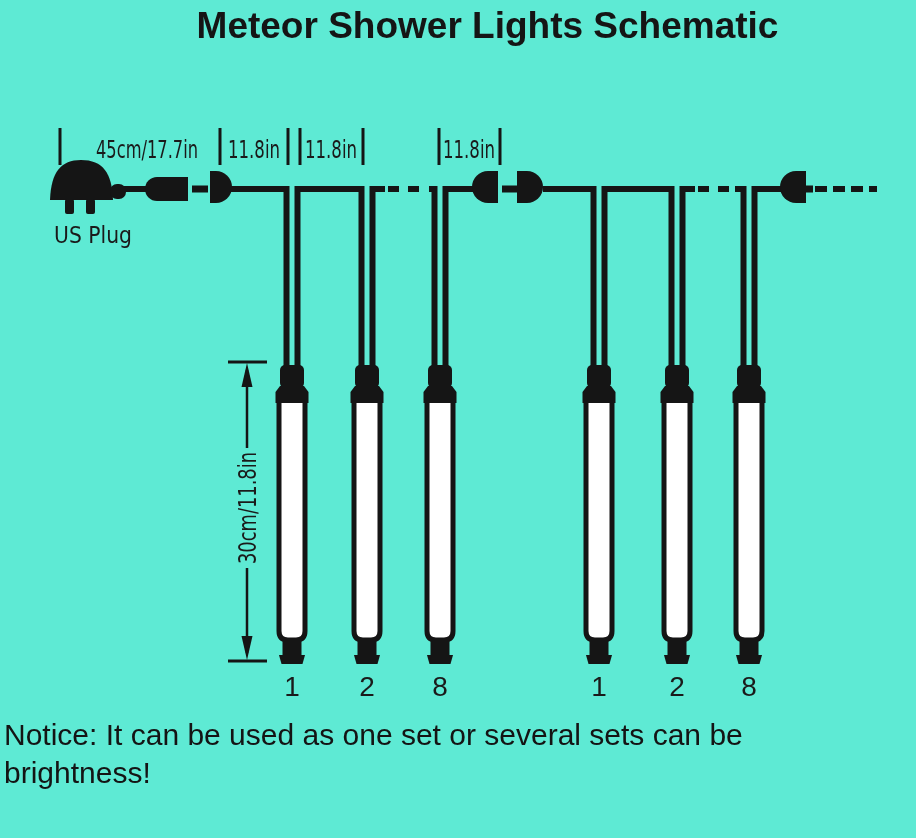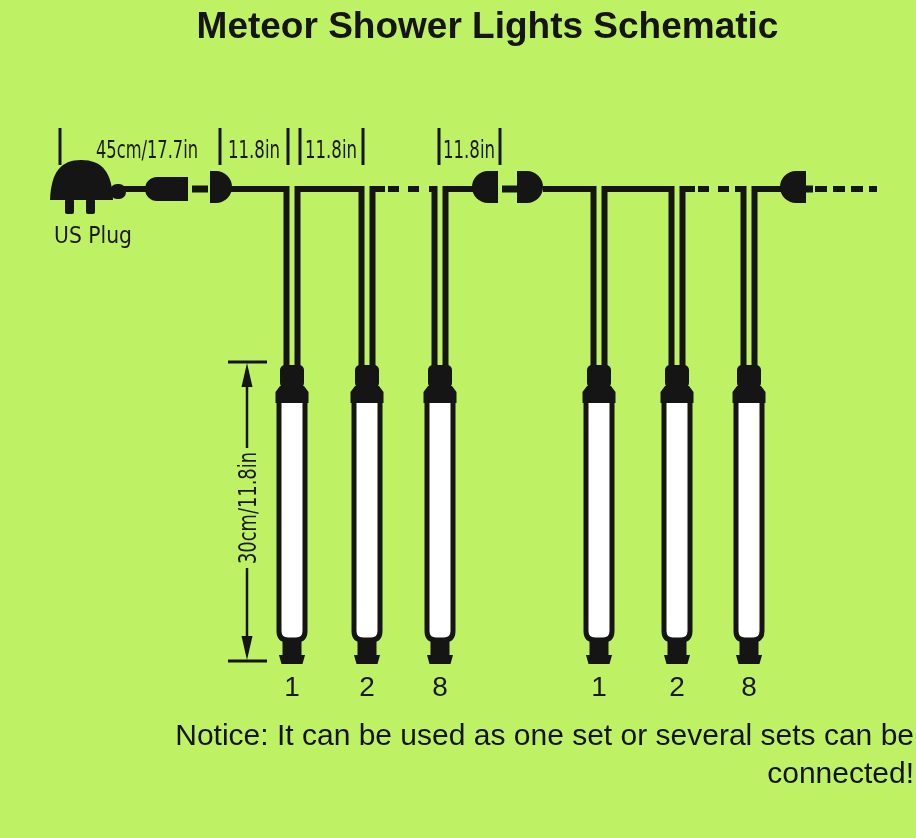--- a/index.html
+++ b/index.html
@@ -1,27 +1,27 @@
 <!DOCTYPE html>
 <html><head>
 <meta charset="utf-8">
 <style>
   html,body{margin:0;padding:0;background:#ffffff;}
-  .page{position:relative;width:916px;height:838px;background:#bef264;overflow:hidden;
+  .page{position:relative;width:916px;height:838px;background:#5eead4;overflow:hidden;
         font-family:"Liberation Sans",sans-serif;color:#1a1a1a;}
   .title{position:absolute;left:60px;top:5px;width:855px;text-align:center;
          font-size:37px;font-weight:bold;letter-spacing:0px;color:#151515;
          font-family:"Liberation Sans",sans-serif;}
   svg{position:absolute;left:0;top:0;}
   svg text{fill:#1a1a1a;}
   .dim{font-family:"DejaVu Sans",sans-serif;font-size:25px;}
   .plugname{font-family:"DejaVu Sans",sans-serif;font-size:23px;}
   .num{font-family:"Liberation Sans",sans-serif;font-size:28px;}
   .notice{position:absolute;left:4px;top:716px;width:910px;
-          font-size:30px;line-height:38px;color:#141414;text-align:right;}
+          font-size:30px;line-height:38px;color:#141414;}
   .notice .red{color:#e01010;font-weight:bold;}
 </style>
 </head>
 <body>
 
 <div class="page">
 
   <div class="title">Meteor Shower Lights Schematic</div>
 
   <svg width="916" height="838" viewBox="0 0 916 838">
@@ -120,16 +120,16 @@
         <line x1="247" y1="568" x2="247" y2="653"></line>
       </g>
       <polygon points="247,363 241.5,387 252.5,387" fill="#151515"></polygon>
       <polygon points="247,660 241.5,636 252.5,636" fill="#151515"></polygon>
       <text class="dim" x="247" y="508" text-anchor="middle" dominant-baseline="central" transform="rotate(-90 247 508)" textLength="112" lengthAdjust="spacingAndGlyphs">30cm/11.8in</text>
     </g>
   </svg>
 
   <div class="notice">
     <div>Notice: It can be used as one set or several sets can be</div>
-    <div>connected!</div>
+    <div>brightness!</div>
   </div>
 
 </div>
 
 </body></html>

